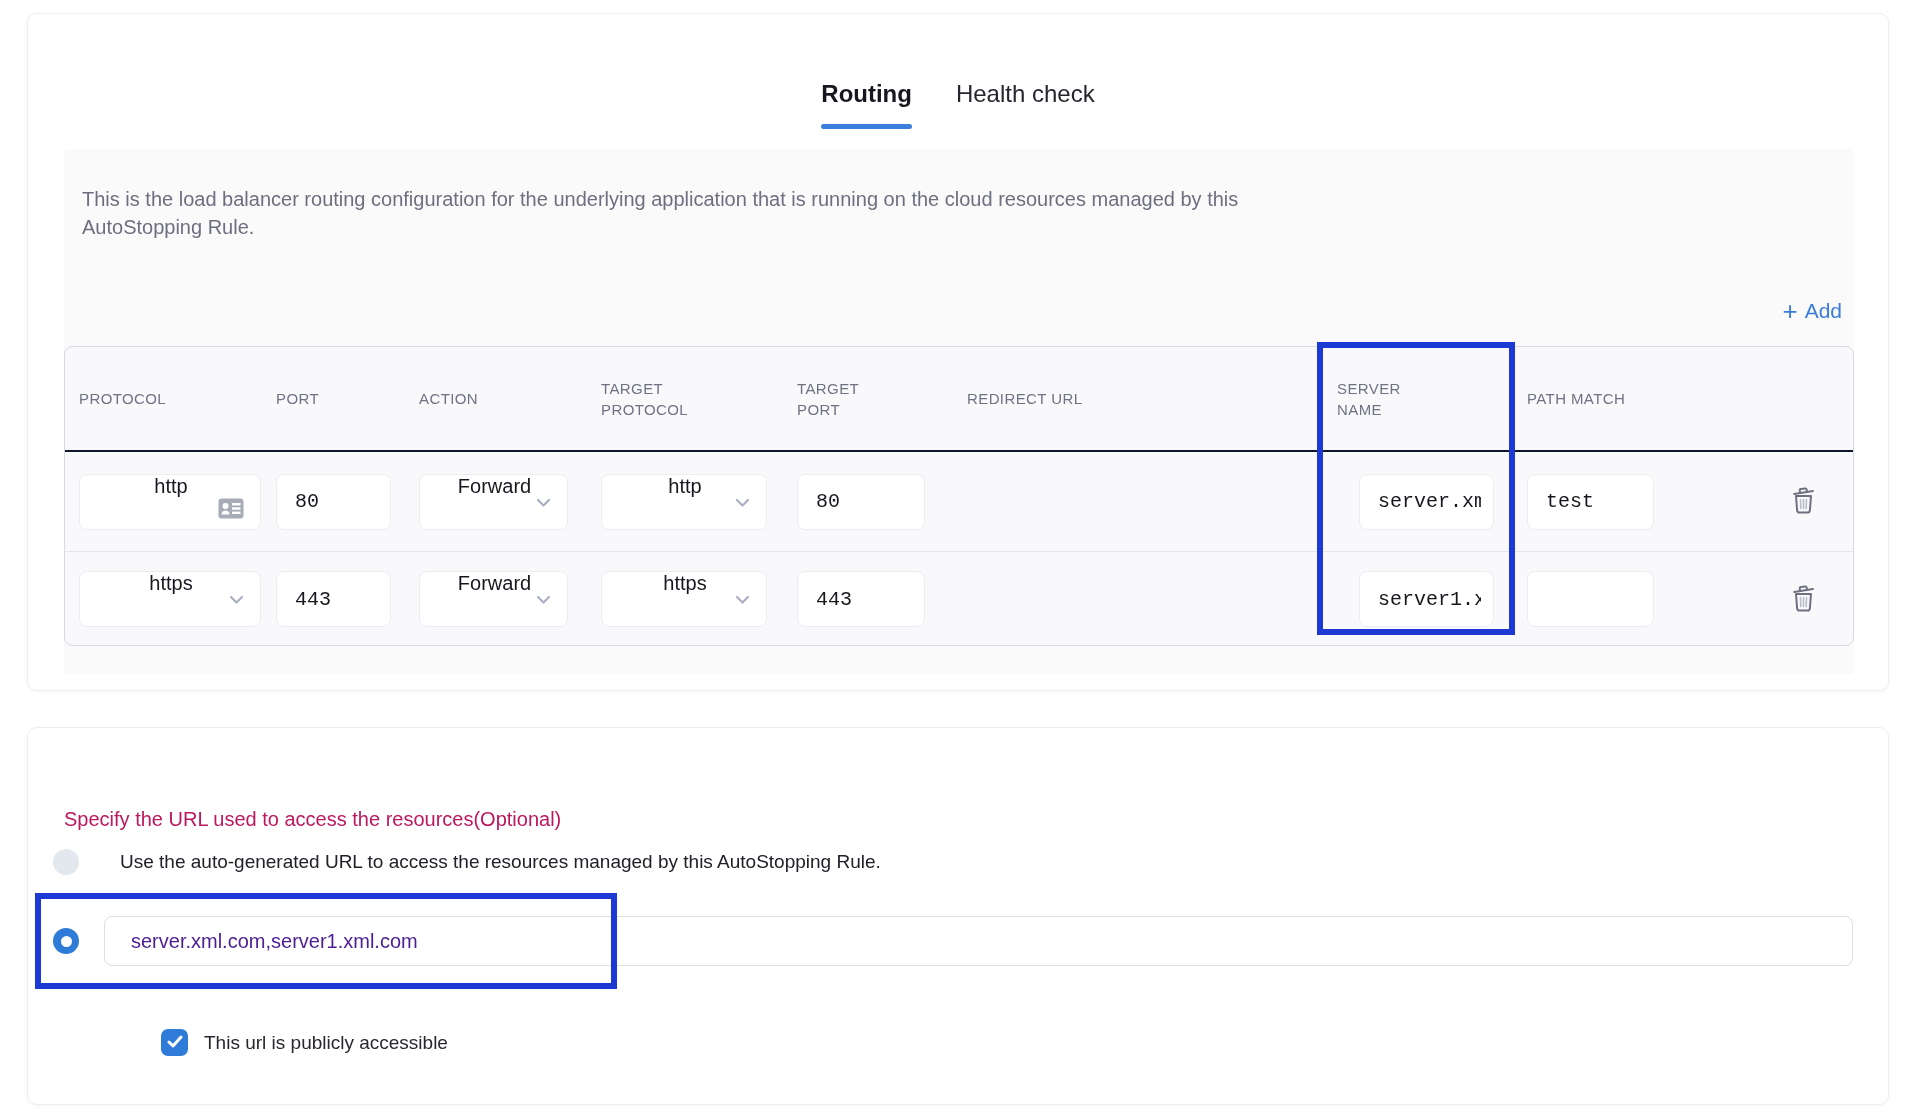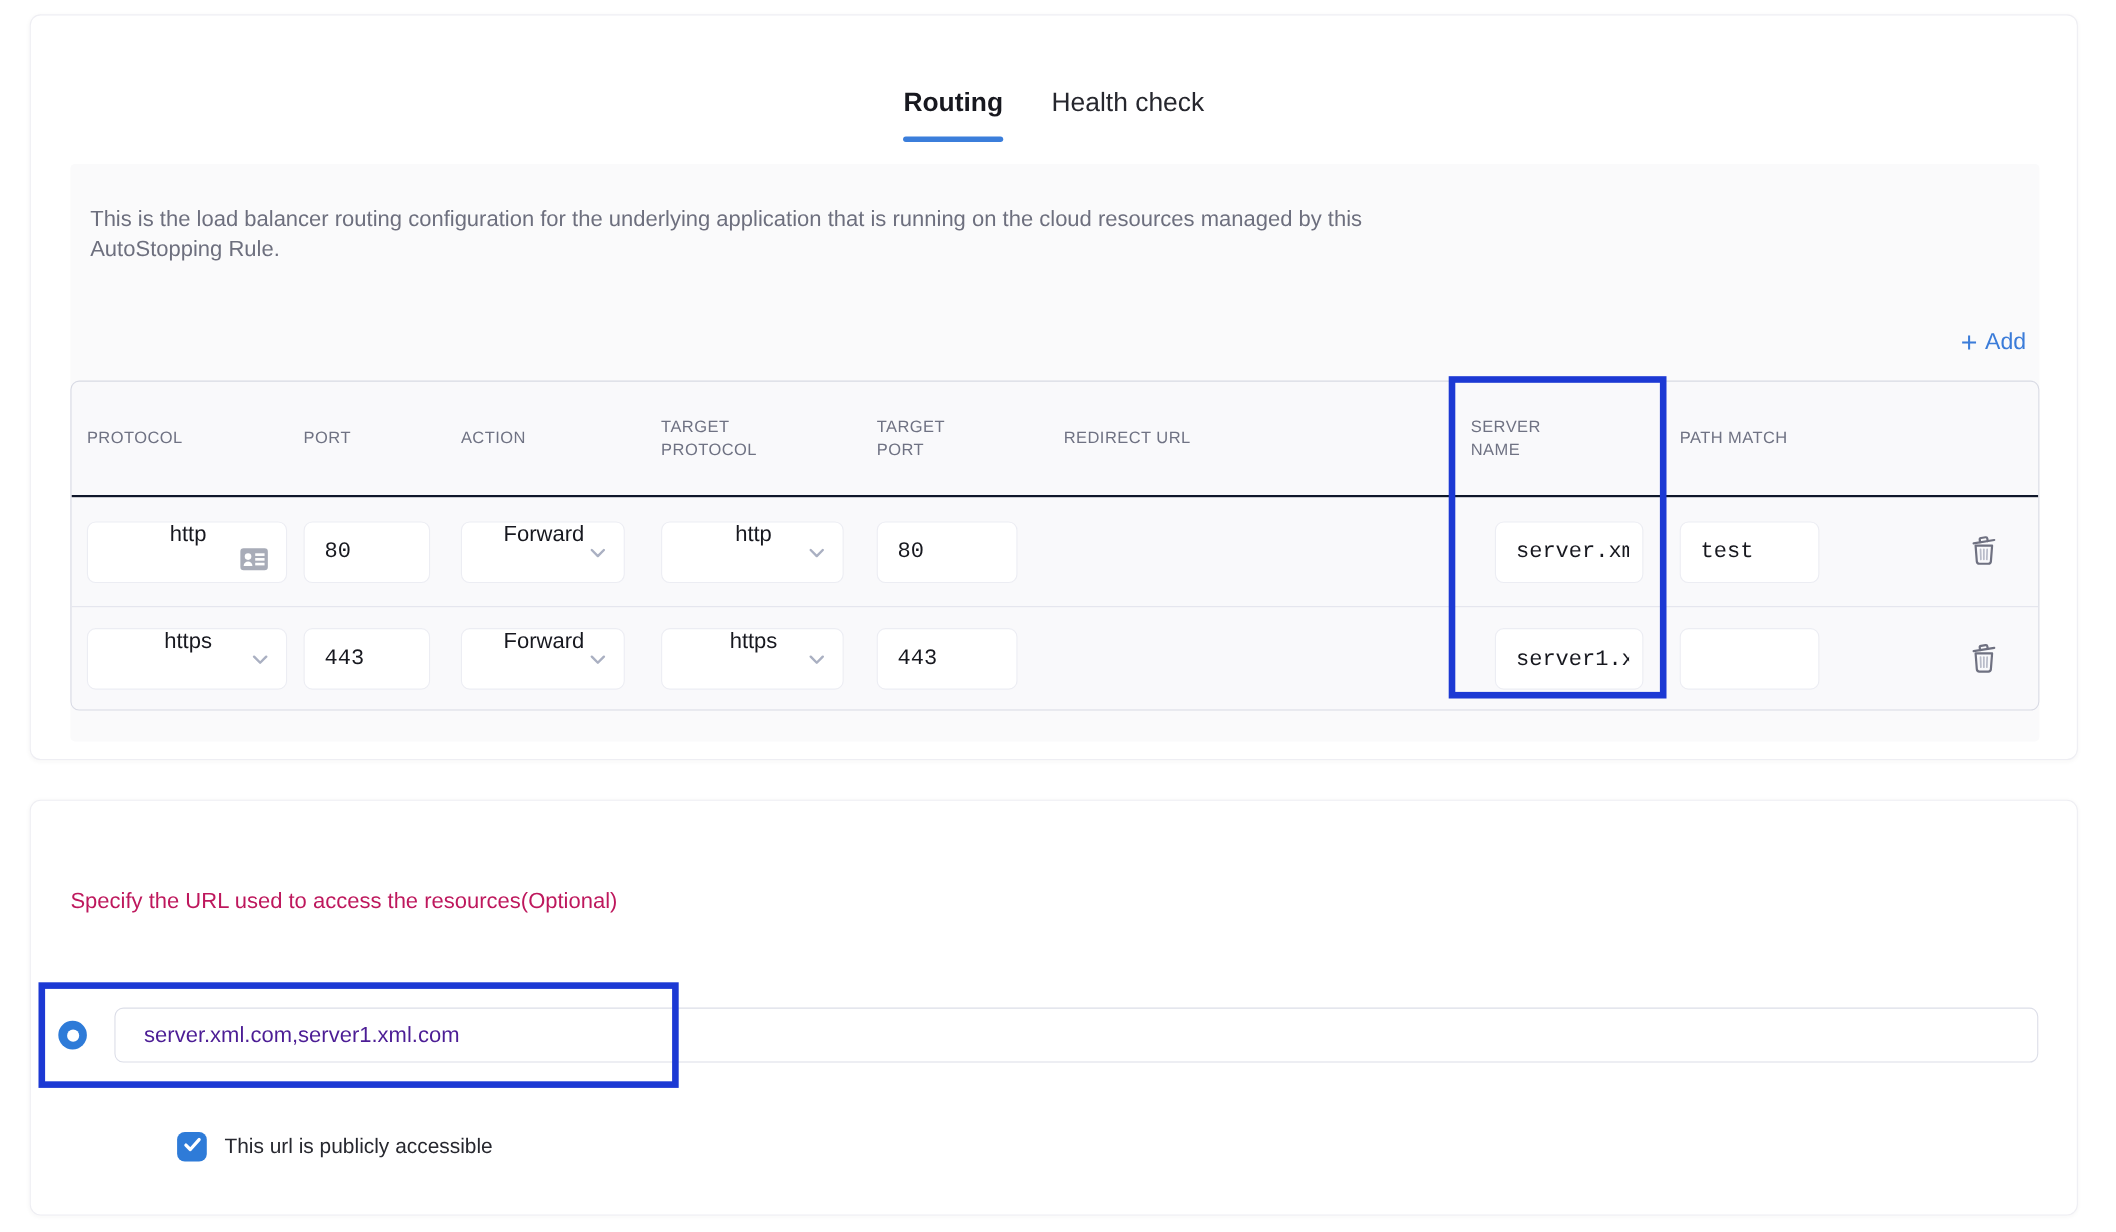--- a/index.html
+++ b/index.html
@@ -269,20 +269,24 @@
           </div>
         </div>
 
       </div>
     </div>
   </div>
 
   <div class="card card2">
     <div class="url-heading">Specify the URL used to access the resources(Optional)</div>
 
+    <div class="opt-row opt1">
+      <span class="radio off"></span>
+      <span class="opt-label">Use the auto-generated URL to access the resources managed by this AutoStopping Rule.</span>
+    </div>
 
     <div class="opt-row opt2">
       <span class="radio on"></span>
       <input class="url-input" value="server.xml.com,server1.xml.com" style="">
     </div>
 
     <div class="check-row">
       <span class="checkbox">
         <span>
           <svg width="16" height="13" viewBox="0 0 16 13">

